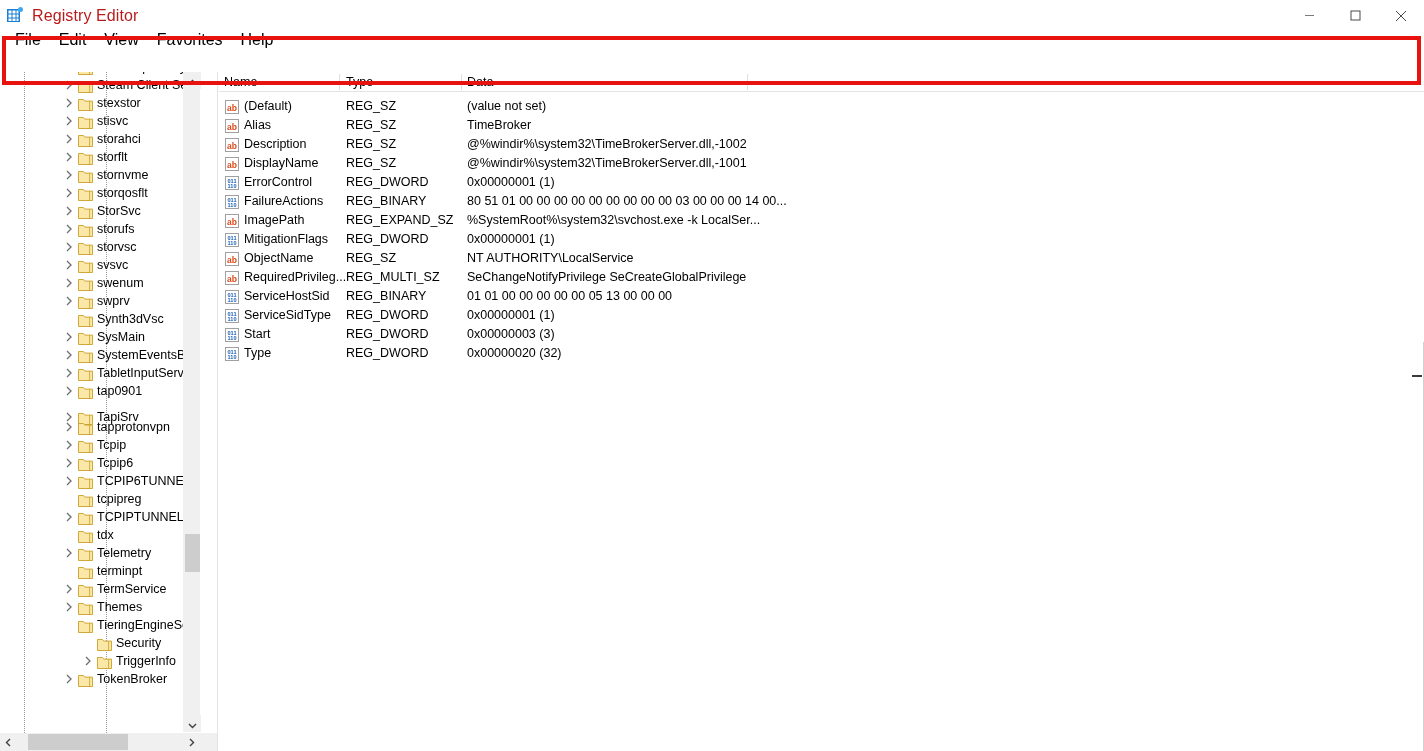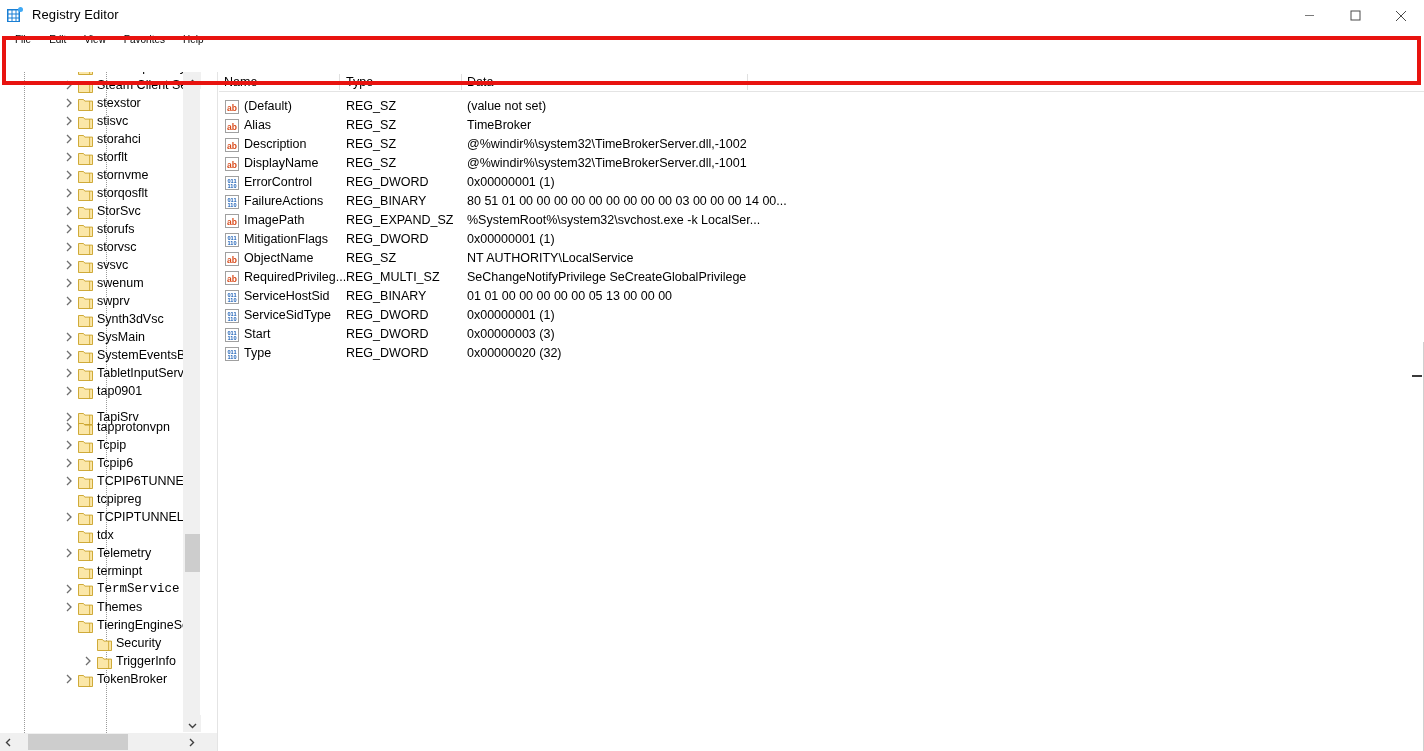--- a/index.html
+++ b/index.html
@@ -21,21 +21,21 @@
     width: 1424px; height: 31px;
     background: #ffffff;
     display: flex; align-items: center;
   }
   .title-icon {
     position: absolute; left: 7px; top: 7px;
     width: 17px; height: 16px;
   }
   .title-text {
     position: absolute; left: 32px; top: 7px;
-    font-size: 13px; color: #000000;
+    font-size: 16px; color: #b91c1c;
     letter-spacing: .1px;
   }
   .winbtns {
     position: absolute; right: 0; top: 0;
     display: flex; height: 31px;
   }
   .winbtn {
     width: 46px; height: 31px;
     display: flex; align-items: center; justify-content: center;
     background: #ffffff;
@@ -44,21 +44,21 @@
 
   
   .menubar {
     position: absolute; left: 0; top: 31px;
     width: 1424px; height: 18px;
     background: #ffffff;
     display: flex; align-items: center;
     padding-left: 6px;
   }
   .menu-item {
-    font-size: 10px; color: #000000;
+    font-size: 16px; color: #000000;
     padding: 0 9px;
     line-height: 18px;
     white-space: nowrap;
   }
 
   
   .addrbar {
     position: absolute; left: 0; top: 50px;
     width: 1424px; height: 21px;
     background: #ffffff;
@@ -625,21 +625,21 @@
                 </svg></span>
               <span class="tlabel">Telemetry</span>
             </div>
             <div class="tnode lvl1" style="top: 0px;">
               <span class="folder"><svg width="15" height="13" viewBox="0 0 15 13">
                   <path d="M0.5,1.5 h5 l1.3,1.6 h7.7 v9.4 h-14 z" fill="#fbe7a8" stroke="#c9a227" stroke-width="0.9"></path>
                   <path d="M11.6,3.1 v9.4" stroke="#c9a227" stroke-width="0.8" fill="none"></path>
                 </svg></span>
               <span class="tlabel">terminpt</span>
             </div>
-            <div class="tnode lvl1" style="top: 0px; font-family: Liberation Mono, monospace;">
+            <div class="tnode lvl1" style="top: 0px;">
               <span class="chev">
                 <svg width="8" height="10" viewBox="0 0 8 10">
                   <polyline points="2,1 6,5 2,9" fill="none" stroke="#6e6e6e" stroke-width="1.3"></polyline>
                 </svg>
               </span>
               <span class="folder"><svg width="15" height="13" viewBox="0 0 15 13">
                   <path d="M0.5,1.5 h5 l1.3,1.6 h7.7 v9.4 h-14 z" fill="#fbe7a8" stroke="#c9a227" stroke-width="0.9"></path>
                   <path d="M11.6,3.1 v9.4" stroke="#c9a227" stroke-width="0.8" fill="none"></path>
                 </svg></span>
               <span class="tlabel">TermService</span>

